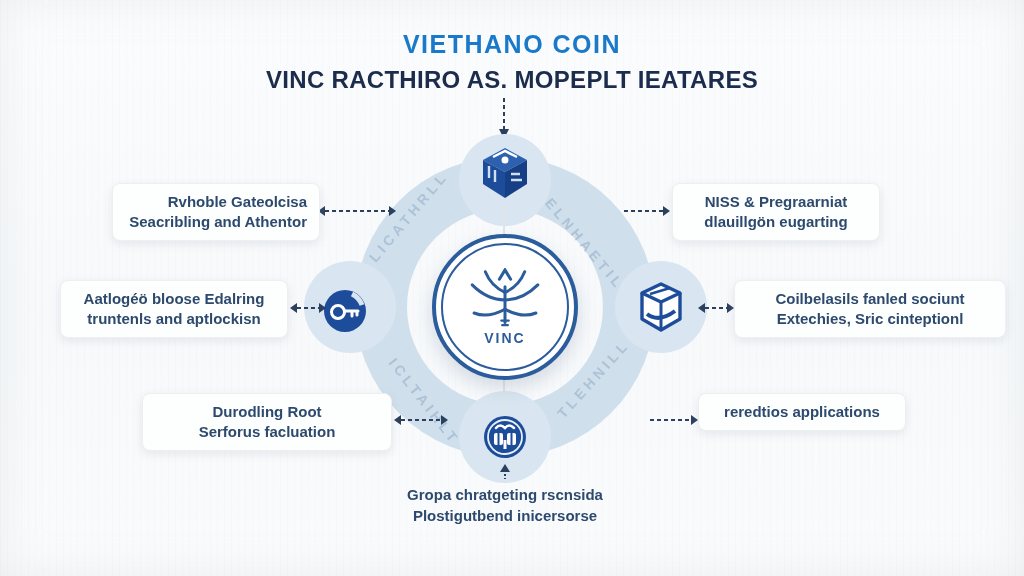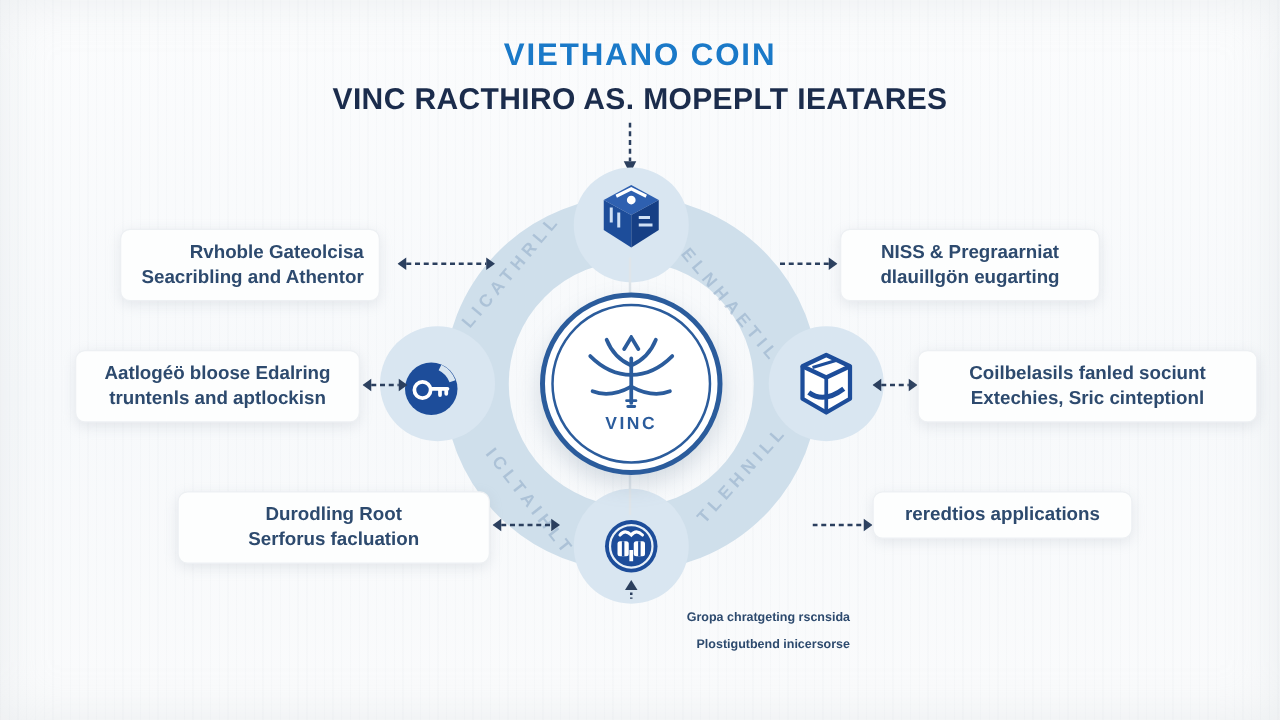--- a/index.html
+++ b/index.html
@@ -29,28 +29,28 @@
   .core{position:absolute;left:432px;top:234px;width:146px;height:146px;border-radius:50%;
     background:#fff;border:4px solid #2b5c9c;box-sizing:border-box;
     box-shadow:0 8px 18px rgba(120,140,160,.28);}
   .core-inner{position:absolute;inset:5px;border:2px solid #2b5c9c;border-radius:50%;
     display:flex;flex-direction:column;align-items:center;justify-content:center;gap:2px;}
   .core-name{font-size:14px;font-weight:800;letter-spacing:2px;color:#2b5c9c;}
   
   .callout{position:absolute;box-sizing:border-box;background:#fdfefe;border:1px solid #edf0f3;
     border-radius:8px;box-shadow:0 3px 10px rgba(150,160,175,.20);
     padding:8px 12px;font-size:15px;font-weight:700;line-height:20px;color:#2d4a6e;text-align:center;}
-  .b1{left:96px;top:183px;width:208px;text-align:right;}
+  .b1{left:112px;top:183px;width:208px;text-align:right;}
   .b2{left:60px;top:280px;width:228px;}
   .b3{left:142px;top:393px;width:250px;}
   .b4{left:672px;top:183px;width:208px;}
   .b5{left:734px;top:280px;width:272px;}
   .b6{left:698px;top:393px;width:208px;}
-  .caption{position:absolute;left:330px;top:484px;width:350px;text-align:right;
-    font-size:10px;font-weight:700;line-height:21px;color:#2d4a6e;}
+  .caption{position:absolute;left:330px;top:484px;width:350px;text-align:center;
+    font-size:15px;font-weight:700;line-height:21px;color:#2d4a6e;}
   .abs{position:absolute;}
 </style>
 </head>
 <body>
 
 <div class="stage">
   <div class="tex"></div>
 
   <h1 class="title">VIETHANO COIN</h1>
   <h2 class="subtitle">VINC RACTHIRO AS. MOPEPLT IEATARES</h2>

